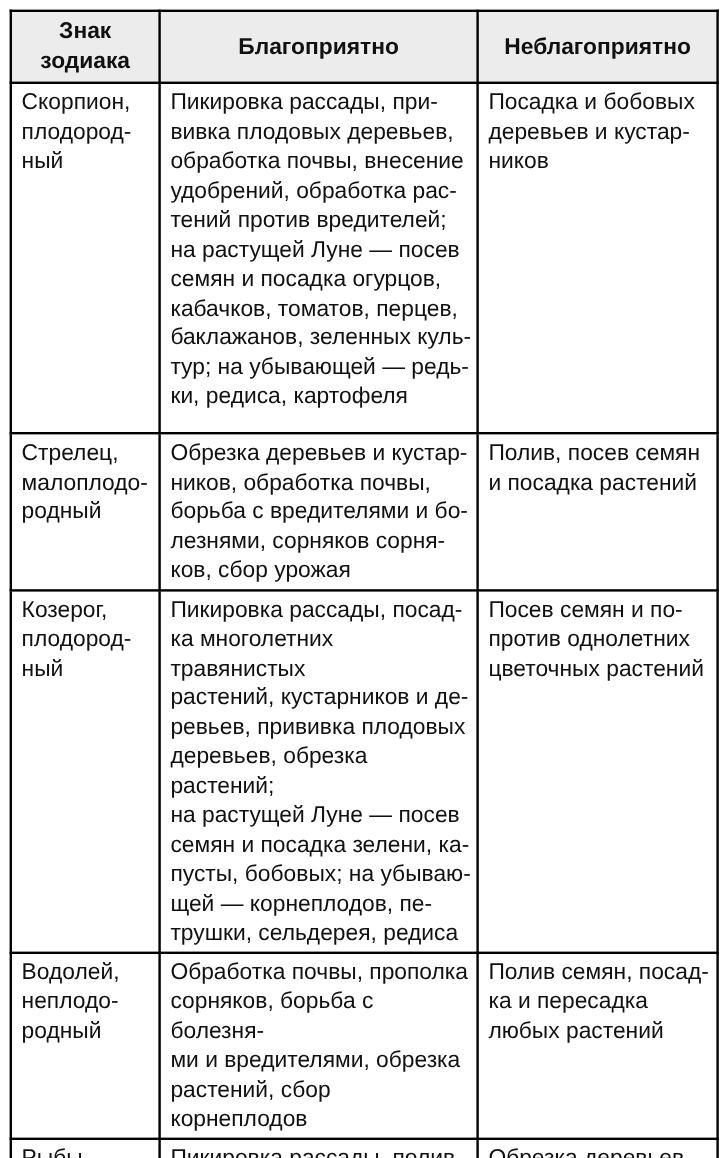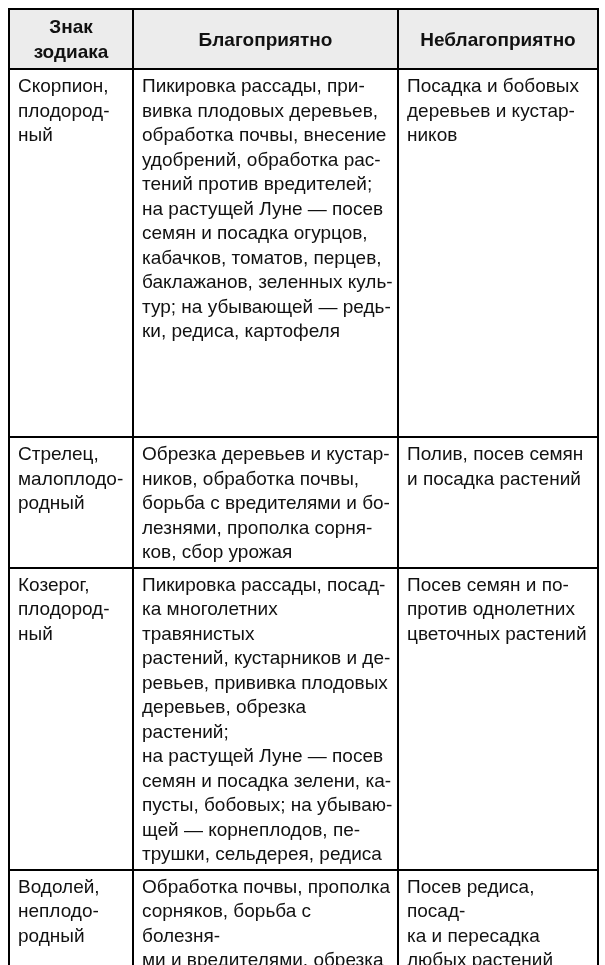--- a/index.html
+++ b/index.html
@@ -43,21 +43,21 @@
     padding: 4px 2px;
   }
   .zodiac-table td {
     background: #ffffff;
     font-size: 19px;
     line-height: 24.5px;
     vertical-align: top;
     text-align: left;
     padding: 4px 4px 2px 8px;
   }
-  tr.r-scorpio   td { height: 368px; }
+  tr.r-scorpio   td { height: 292px; }
   tr.r-sagitt    td { height: 122px; }
   tr.r-capricorn td { height: 261px; }
   tr.r-aquarius  td { height: 109px; }
   tr.r-pisces    td { height: 107px; }
 </style>
 </head>
 <body>
 
 <div class="page">
   <table class="zodiac-table">
@@ -94,21 +94,21 @@
 деревьев и кустар-
 ников</td>
       </tr>
       <tr class="r-sagitt">
         <td>Стрелец,
 малоплодо-
 родный</td>
         <td>Обрезка деревьев и кустар-
 ников, обработка почвы,
 борьба с вредителями и бо-
-лезнями, прополка сорня-
+лезнями, сорняков сорня-
 ков, сбор урожая</td>
         <td>Полив, посев семян
 и посадка растений</td>
       </tr>
       <tr class="r-capricorn">
         <td>Козерог,
 плодород-
 ный</td>
         <td>Пикировка рассады, посад-
 ка многолетних травянистых
@@ -125,21 +125,21 @@
 цветочных растений</td>
       </tr>
       <tr class="r-aquarius">
         <td>Водолей,
 неплодо-
 родный</td>
         <td>Обработка почвы, прополка
 сорняков, борьба с болезня-
 ми и вредителями, обрезка
 растений, сбор корнеплодов</td>
-        <td>Посев редиса, посад-
+        <td>Полив семян, посад-
 ка и пересадка
 любых растений</td>
       </tr>
       <tr class="r-pisces">
         <td>Рыбы, очень
 плодород-
 ный</td>
         <td>Пикировка рассады, полив,
 внесение в почву удобре-
 ний, посев и посадка всех

